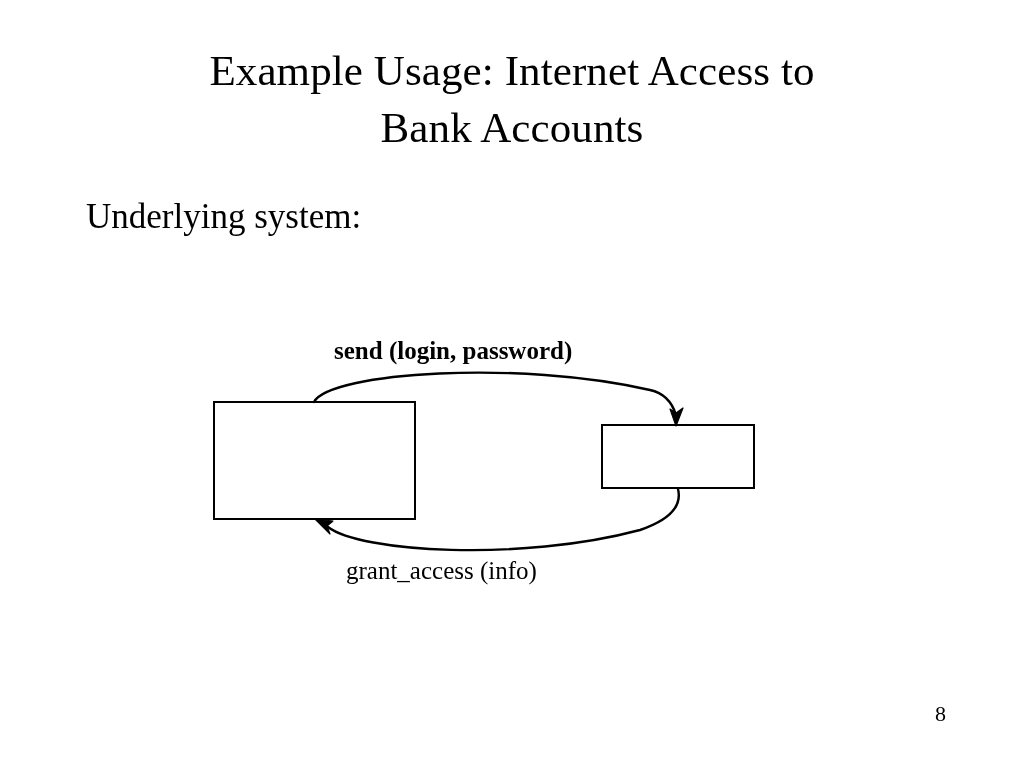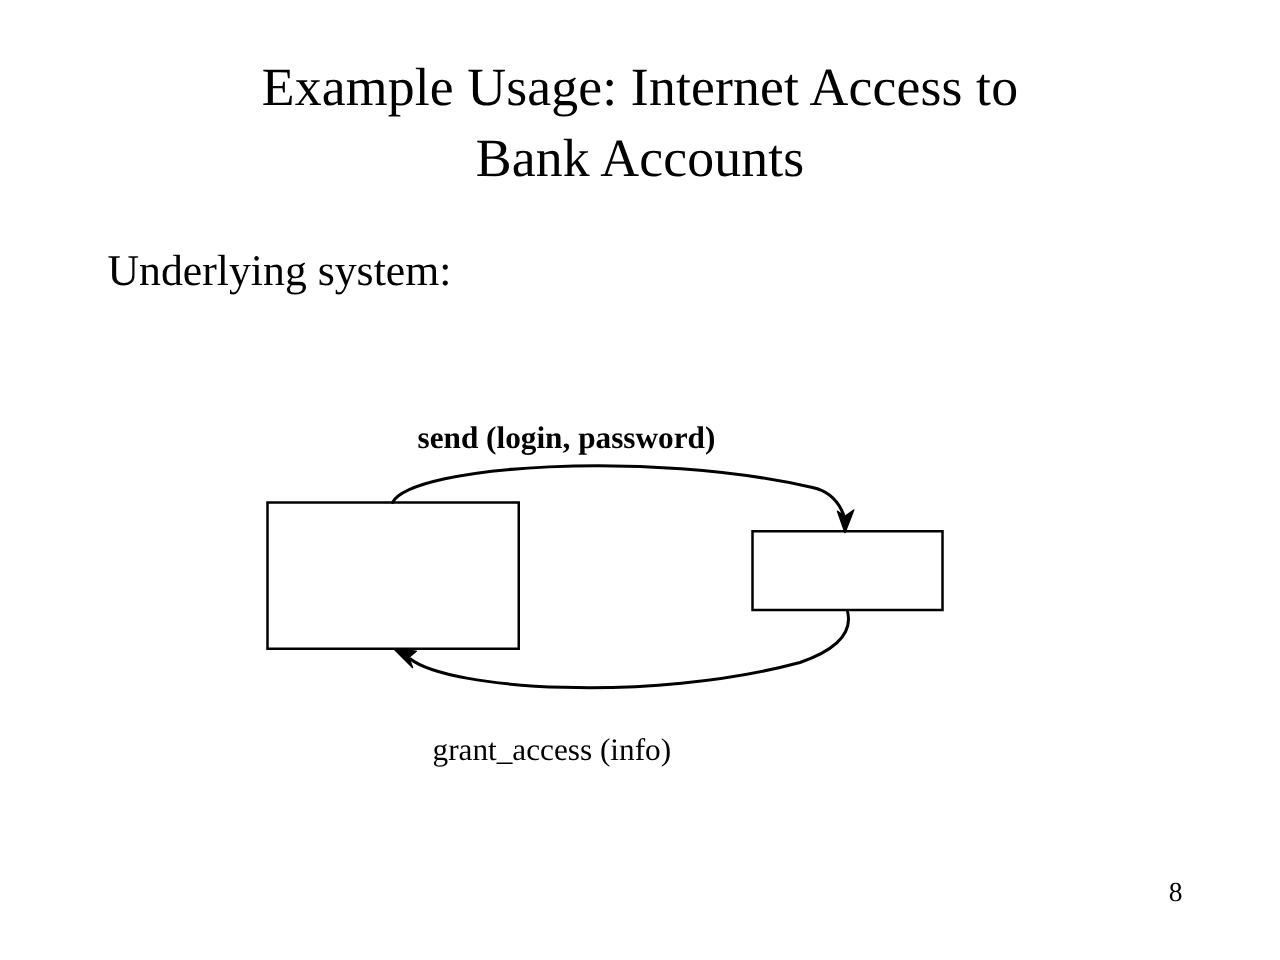--- a/index.html
+++ b/index.html
@@ -103,21 +103,20 @@
     white-space: pre;
   }
   #label-send {
     left: 334px;
     top: 336px;
     font-weight: bold;
   }
   #label-grant {
     left: 346px;
     top: 556px;
-    margin-top: 30px;
   }
 
   
   #arrows {
     position: absolute;
     left: 0;
     top: 0;
     width: 1024px;
     height: 768px;
     z-index: 3;

